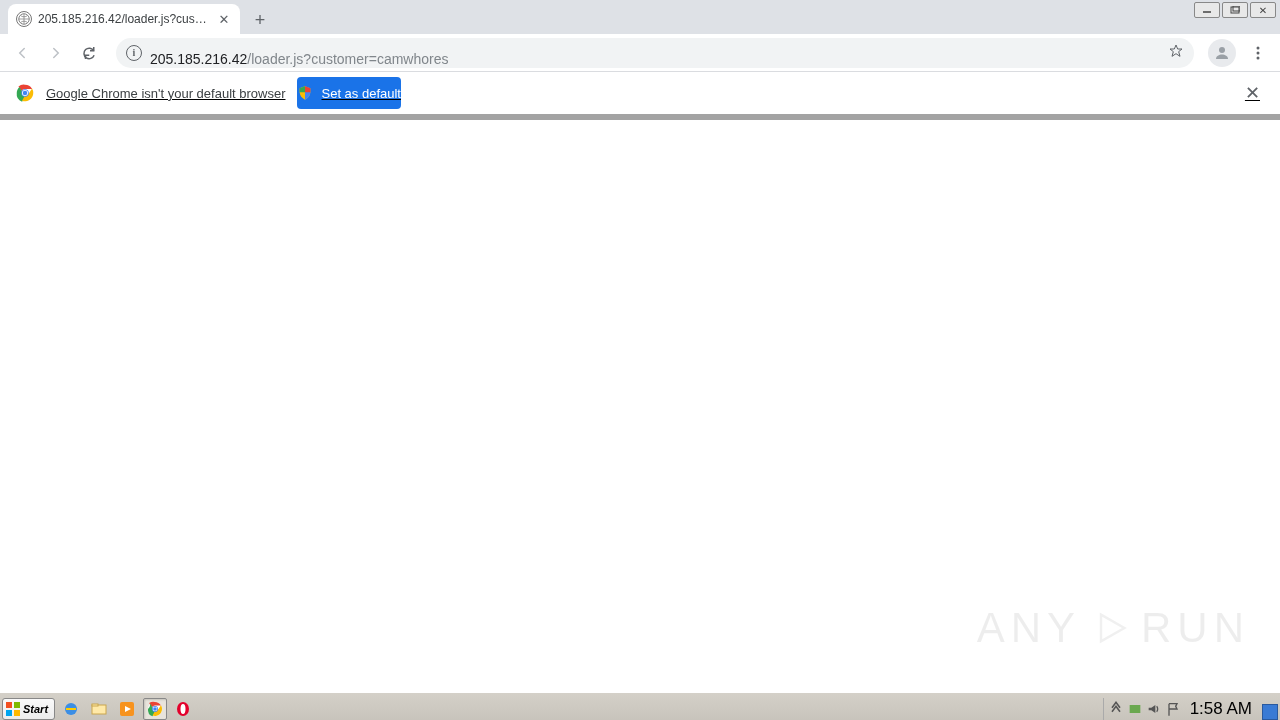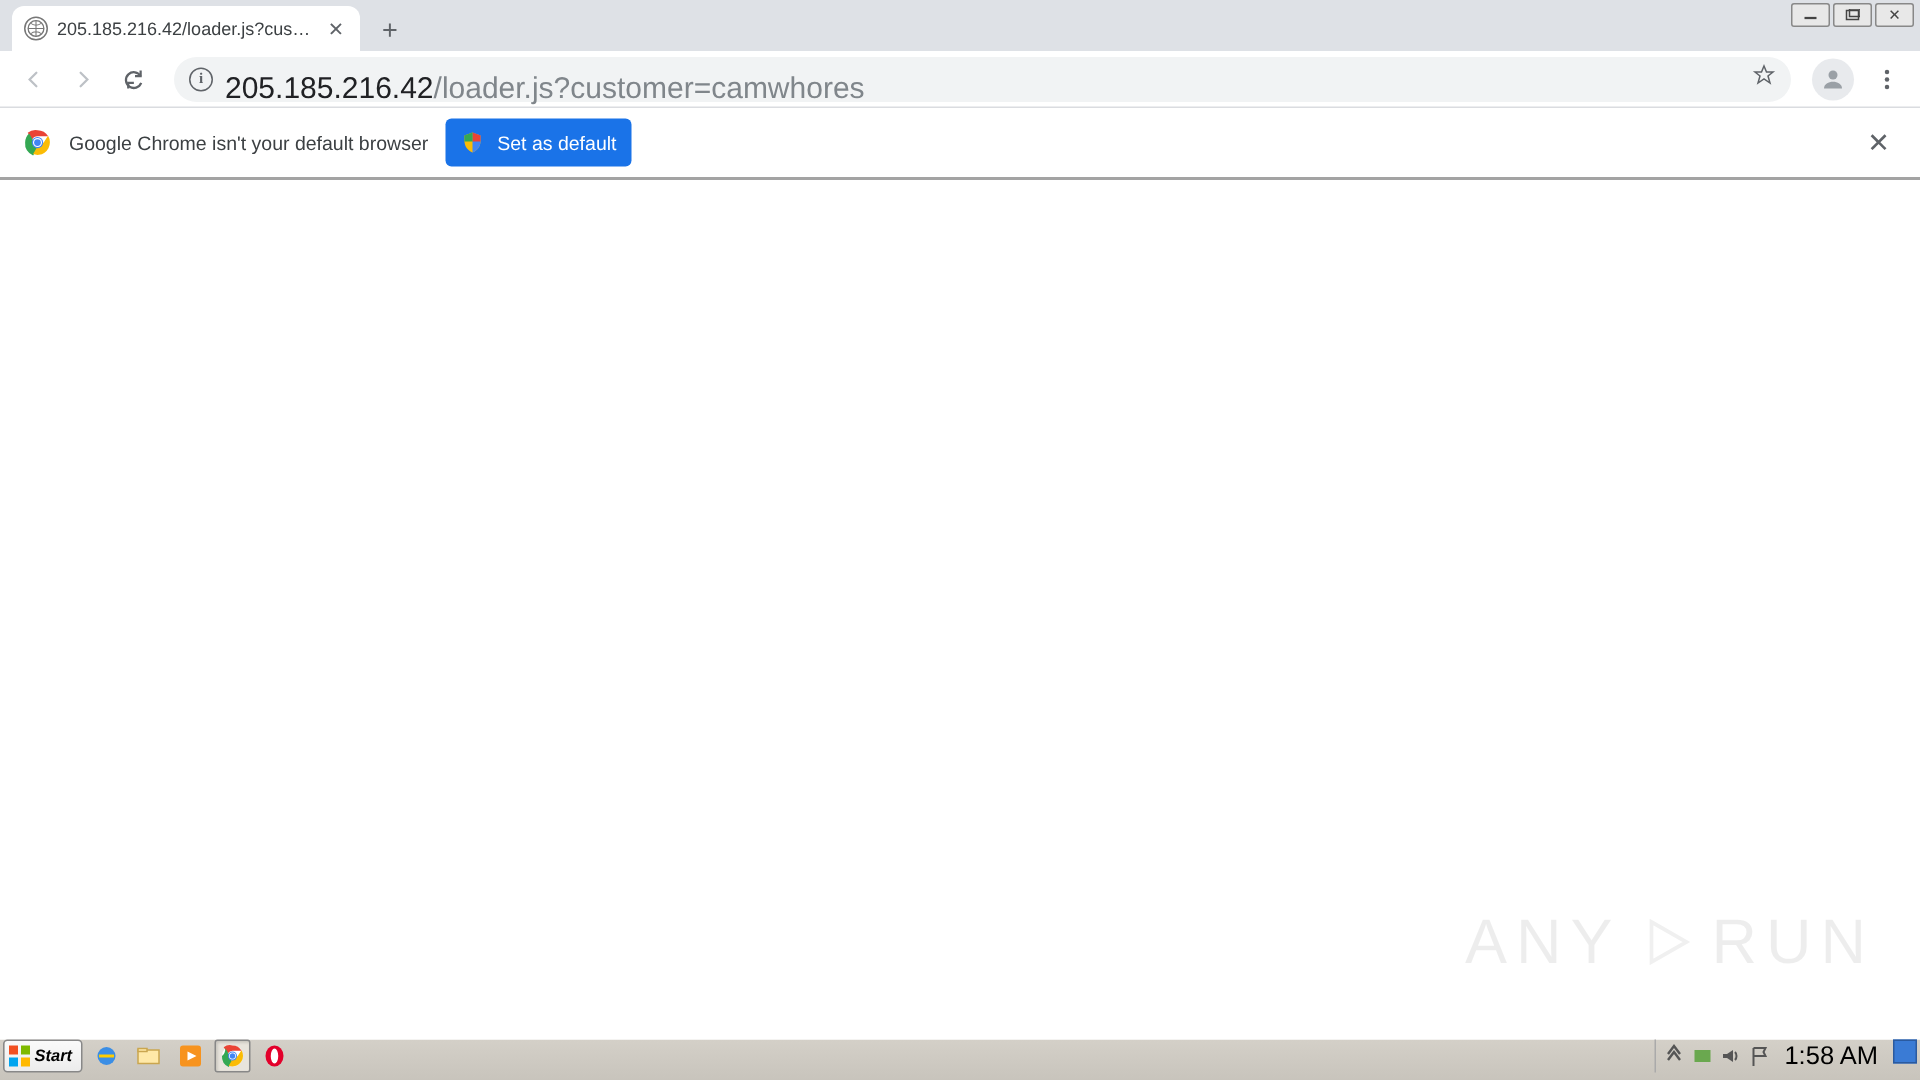--- a/index.html
+++ b/index.html
@@ -18,43 +18,43 @@
 .win-controls { position: absolute; top: 2px; right: 4px; display: flex; gap: 2px; }
 .win-btn { width: 26px; height: 16px; border: 1px solid #888; background: #e8e8e8; border-radius: 2px; display: flex; align-items: center; justify-content: center; font-size: 10px; color: #444; cursor: pointer; }
 
 .toolbar { height: 38px; background: #fff; border-bottom: 1px solid #dadce0; display: flex; align-items: center; padding: 0 6px; gap: 2px; }
 .nav-btn { width: 32px; height: 32px; display: flex; align-items: center; justify-content: center; border-radius: 50%; cursor: pointer; color: #5f6368; }
 .nav-btn.disabled { color: #bdc1c6; cursor: default; }
 .nav-btn svg { width: 18px; height: 18px; }
 
 .omnibox { flex: 1; height: 30px; background: #f1f3f4; border-radius: 15px; display: flex; align-items: center; padding: 0 10px; margin: 0 8px; gap: 8px; }
 .omnibox .info-icon { width: 16px; height: 16px; border-radius: 50%; border: 1.5px solid #5f6368; display: flex; align-items: center; justify-content: center; font-size: 10px; color: #5f6368; font-weight: bold; font-family: Georgia, serif; }
-.omnibox .url { font-size: 20px; color: #202124; flex: 1; white-space: nowrap; overflow: hidden; margin-top: 13px; }
+.omnibox .url { font-size: 14px; color: #202124; flex: 1; white-space: nowrap; overflow: hidden; margin-top: 13px; }
 .omnibox .url .path { color: #80868b; }
 .omnibox .star { color: #5f6368; cursor: pointer; }
 
 .avatar { width: 28px; height: 28px; border-radius: 50%; background: #e8eaed; display: flex; align-items: center; justify-content: center; cursor: pointer; margin: 0 4px; }
 .avatar svg { width: 18px; height: 18px; fill: #9aa0a6; }
 .menu-btn { width: 32px; height: 32px; display: flex; align-items: center; justify-content: center; cursor: pointer; color: #5f6368; }
 
-.infobar { height: 48px; background: #fff; border-bottom: 2px solid #a3a3a3; display: flex; align-items: center; padding: 0 16px; gap: 12px; }
+.infobar { height: 48px; background: #fff; border-bottom: 6px solid #a3a3a3; display: flex; align-items: center; padding: 0 16px; gap: 12px; text-decoration: underline; }
 .chrome-logo { width: 18px; height: 18px; }
 .infobar .msg { font-size: 13px; color: #3c4043; }
-.default-btn { background: #1a73e8; color: #fff; border: none; border-radius: 4px; height: 32px; padding: 0 10px; font-size: 13px; display: flex; align-items: center; gap: 8px; cursor: pointer; }
+.default-btn { background: #1a73e8; color: #fff; border: none; border-radius: 4px; height: 32px; padding: 0 0; font-size: 13px; display: flex; align-items: center; gap: 8px; cursor: pointer; }
 .shield-icon { width: 16px; height: 16px; }
 .infobar .spacer { flex: 1; }
 .infobar .close { color: #5f6368; font-size: 18px; cursor: pointer; padding: 4px; }
 
 .content { flex: 1; background: #fff; position: relative; }
 
 .watermark { position: absolute; right: 30px; bottom: 40px; font-size: 42px; font-weight: 300; letter-spacing: 6px; color: rgba(0,0,0,0.07); display: flex; align-items: center; gap: 10px; font-family: Arial, sans-serif; }
 .watermark svg { width: 40px; height: 40px; opacity: 0.5; }
 
 
-.taskbar { position: absolute; bottom: 0; left: 0; right: 0; height: 28px; background: linear-gradient(#d4d0c8, #c8c4bc); border-top: 1px solid #fff; display: flex; align-items: flex-start; }
+.taskbar { position: absolute; bottom: 0; left: 0; right: 0; height: 28px; background: linear-gradient(#d4d0c8, #c8c4bc); border-top: 1px solid #fff; display: flex; align-items: flex-end; }
 .start-btn { height: 22px; margin: 0 2px; padding: 0 6px 0 2px; background: linear-gradient(#fafafa, #ececec); border: 1px solid #888; border-radius: 3px; display: flex; align-items: center; gap: 2px; font-size: 11px; font-weight: bold; cursor: pointer; font-style: italic; }
 .start-flag { width: 16px; height: 16px; }
 .tb-icon { width: 24px; height: 22px; display: flex; align-items: center; justify-content: center; cursor: pointer; margin: 0 2px; }
 .tb-icon.active { border: 1px solid #888; background: #e8e4dc; border-radius: 2px; box-shadow: inset 1px 1px 2px rgba(0,0,0,0.15); }
 .tb-icon svg, .tb-icon .ic { width: 16px; height: 16px; }
 .taskbar .spacer { flex: 1; }
 .tray { display: flex; align-items: center; gap: 3px; padding: 0 4px; border-left: 1px solid #aaa; height: 22px; }
 .tray-icon { width: 16px; height: 16px; display: flex; align-items: center; justify-content: center; color: #555; cursor: pointer; }
 .clock { font-size: 17px; padding: 0 6px; }
 .desk { width: 16px; height: 16px; background: #3a7bd5; border: 1px solid #2a5a9f; margin-right: 2px; cursor: pointer; }

